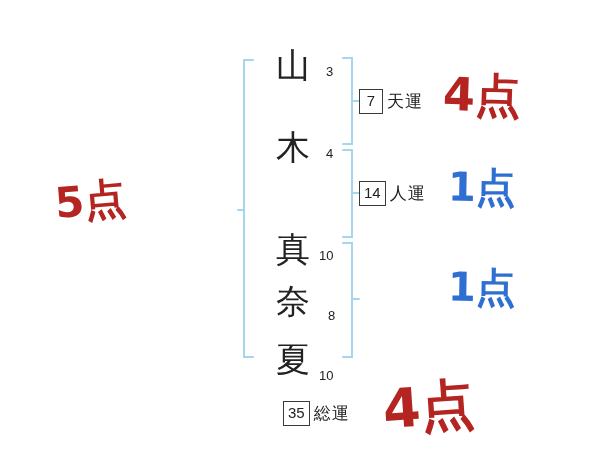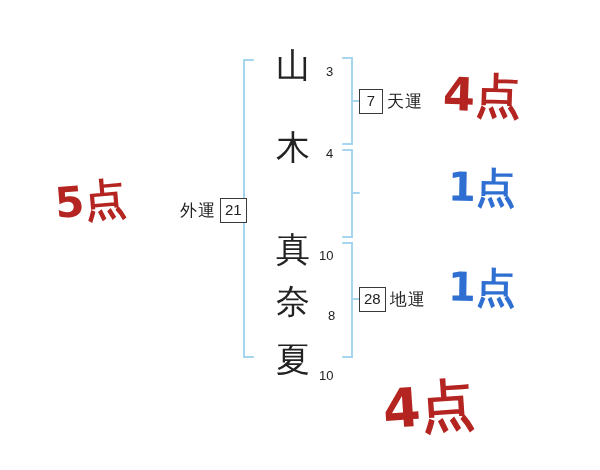--- a/index.html
+++ b/index.html
@@ -125,36 +125,36 @@
 
   <div class="nchar c3">真</div>
   <div class="nstroke s3">10</div>
 
   <div class="nchar c4">奈</div>
   <div class="nstroke s4">8</div>
 
   <div class="nchar c5">夏</div>
   <div class="nstroke s5">10</div>
 
-  <div class="fgroup outer">
-    <span class="flabel">外運</span>
-    <span class="fbox">21</span>
-  </div>
 
   <div class="fgroup heaven">
     <span class="fbox">7</span>
     <span class="flabel">天運</span>
   </div>
 
-
-  <div class="fgroup earth">
-    <span class="fbox">28</span>
-    <span class="flabel">地運</span>
+  <div class="fgroup person">
+    <span class="fbox">14</span>
+    <span class="flabel">人運</span>
   </div>
 
+
+  <div class="fgroup total">
+    <span class="fbox">35</span>
+    <span class="flabel">総運</span>
+  </div>
 
   <div class="score red sc-outer">5点</div>
   <div class="score red sc-heaven">4点</div>
   <div class="score blue sc-person">1点</div>
   <div class="score blue sc-earth">1点</div>
   <div class="score red sc-total">4点</div>
 
 </div>
 
 </body></html>

